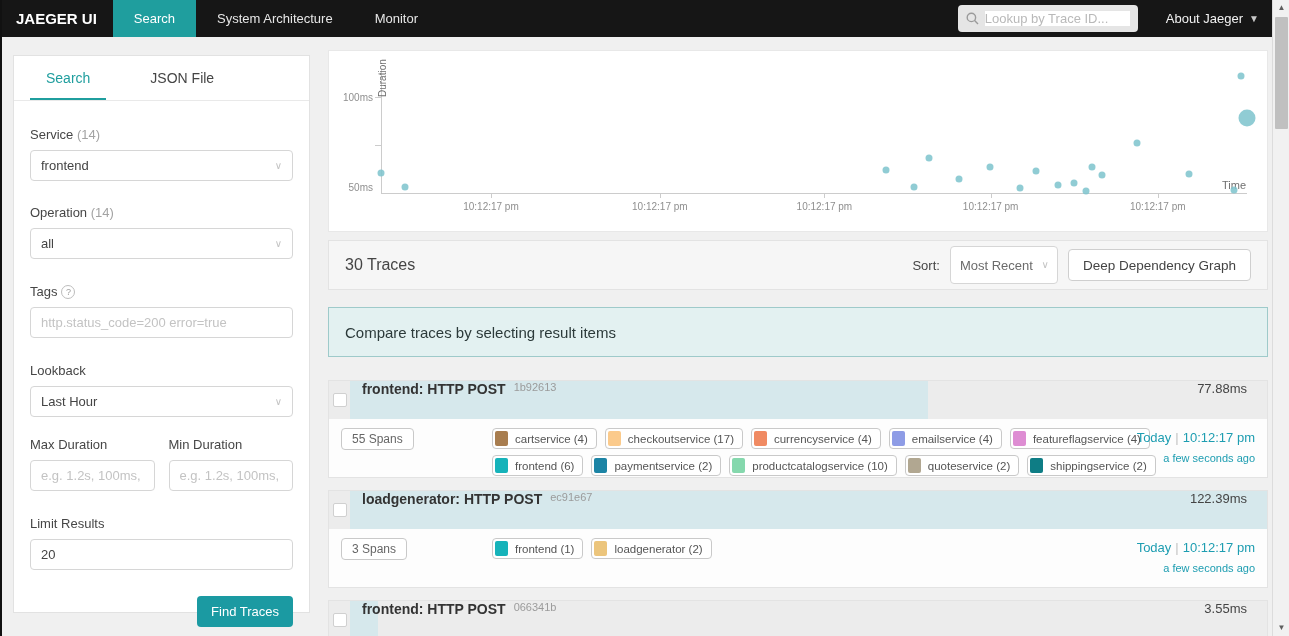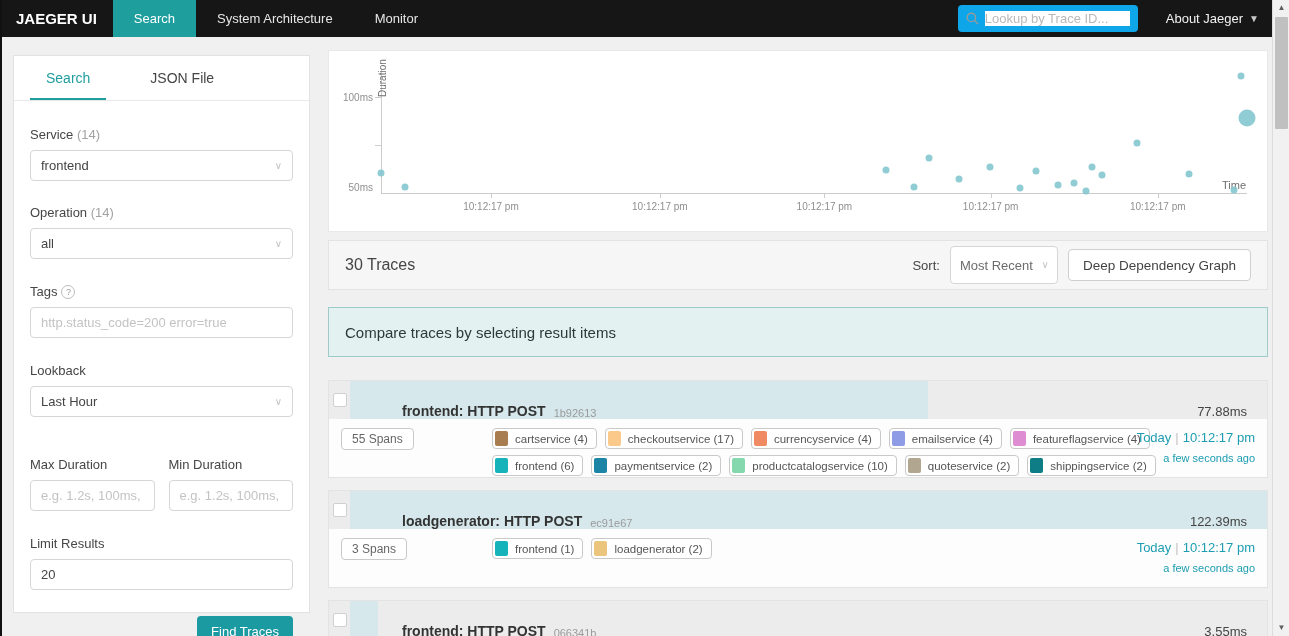--- a/index.html
+++ b/index.html
@@ -8,21 +8,21 @@
   .app { position:absolute; inset:0; background:#f0f0f0; overflow:hidden; }
   .window-edge { position:absolute; left:0; top:0; width:2px; height:636px; background:#111; z-index:60; }
 
   
   .navbar { position:absolute; left:0; top:0; width:1289px; height:37px; background:#161616; display:flex; align-items:stretch; z-index:10; }
   .brand { color:#fff; font-weight:bold; font-size:15px; line-height:37px; padding:0 16px 0 16px; }
   .nav-items { display:flex; }
   .nav-item { color:#e6e6e6; font-size:13px; line-height:37px; padding:0 21px; cursor:pointer; }
   .nav-item.active { background:#1f9e9e; color:#fff; }
   .nav-right { position:absolute; right:30px; top:0; height:37px; display:flex; align-items:center; gap:28px; }
-  .nav-search { position:relative; width:180px; height:27px; background:#0ea5e9; border-radius:4px; display:flex; align-items:center; padding:0 8px; }
+  .nav-search { position:relative; width:180px; height:27px; background:#e5e5e5; border-radius:4px; display:flex; align-items:center; padding:0 8px; }
   .nav-search svg { flex:0 0 auto; margin-right:6px; }
   .nav-search input { border:none; outline:none; width:100%; font-size:13px; color:#444; font-family:"Liberation Sans",sans-serif; }
   .nav-search input::placeholder { color:#b9b9b9; }
   .nav-about { color:#f2f2f2; font-size:13px; display:flex; align-items:center; gap:6px; cursor:pointer; }
   .chev { color:#c9c9c9; font-size:10px; line-height:1; }
 
   
   .sidebar { position:absolute; left:13px; top:55px; width:297px; height:558px; background:#fff; border:1px solid #e2e2e2; }
   .side-tabs { display:flex; border-bottom:1px solid #e9e9e9; padding-left:16px; }
   .side-tab { font-size:14px; color:#454545; padding:14px 16px 12px; cursor:pointer; }
@@ -64,21 +64,21 @@
   .ddg-btn { height:32px; background:#fff; border:1px solid #cfcfcf; border-radius:4px; font-size:13.5px; color:#444; padding:0 14px; cursor:pointer; font-family:"Liberation Sans",sans-serif; }
 
   .banner { margin-top:17px; width:940px; height:50px; background:#e3f1f1; border:1px solid #9ecaca; display:flex; align-items:center; padding:0 16px; font-size:15px; color:#2c3a3a; }
 
   .trace-list { margin-top:23px; display:flex; flex-direction:column; }
   .trace-row { width:940px; background:#fdfdfd; border:1px solid #e3e3e3; cursor:pointer; }
   .trace-row + .trace-row { margin-top:12px; }
   .t-head { position:relative; height:38px; display:flex; align-items:stretch; background:#ececec; }
   .t-checkcell { flex:0 0 21px; background:#ececec; display:flex; align-items:center; justify-content:center; z-index:2; }
   .t-check { width:14px; height:14px; background:#fff; border:1px solid #d0d0d0; border-radius:2px; }
-  .t-headmain { position:relative; flex:1; display:flex; align-items:flex-end;padding-left:40px; }
+  .t-headmain { position:relative; flex:1; display:flex; align-items:flex-start; }
   .t-bar { position:absolute; left:0; top:0; bottom:0; background:#d6e8ec; }
   .t-title { position:relative; z-index:1; font-size:14px; font-weight:bold; color:#333; margin-left:12px; }
   .t-id { position:relative; z-index:1; font-size:11px; color:#9b9b9b; margin-left:8px; }
   .t-duration { position:relative; z-index:1; margin-left:auto; margin-right:20px; font-size:13px; color:#444; }
   .t-body { position:relative; padding:9px 12px 10px; min-height:58px; }
   .spans-pill { display:inline-block; border:1px solid #c9c9c9; border-radius:4px; background:#fff; font-size:12px; color:#666; padding:3px 10px; vertical-align:top; }
   .tagwrap { position:absolute; left:163px; top:9px; width:665px; display:flex; flex-wrap:wrap; gap:6px 8px; }
   .svc-tag { display:inline-flex; align-items:center; border:1px solid #c9c9c9; border-radius:4px; background:#fff; height:21px; overflow:hidden; }
   .svc-chip { width:13px; height:15px; border-radius:2px; margin:0 0 0 2px; }
   .svc-label { font-size:11.5px; color:#555; padding:0 8px 0 7px; white-space:nowrap; }
@@ -149,21 +149,21 @@
       <input class="f-input" placeholder="http.status_code=200 error=true" style="">
 
       <div class="f-label" style="margin-top:25px;">
         <span>Lookback</span>
       </div>
       <div class="f-select">
         <span>Last Hour</span>
         <span class="chev">∨</span>
       </div>
 
-      <div class="two-col" style="margin-top:40px;">
+      <div class="two-col" style="margin-top:20px;">
         <div>
           <div class="f-label" style="margin-top:0;">Max Duration</div>
           <input class="f-input" placeholder="e.g. 1.2s, 100ms, 500us" style="">
         </div>
         <div>
           <div class="f-label" style="margin-top:0;">Min Duration</div>
           <input class="f-input" placeholder="e.g. 1.2s, 100ms, 500us" style="">
         </div>
       </div>
 

